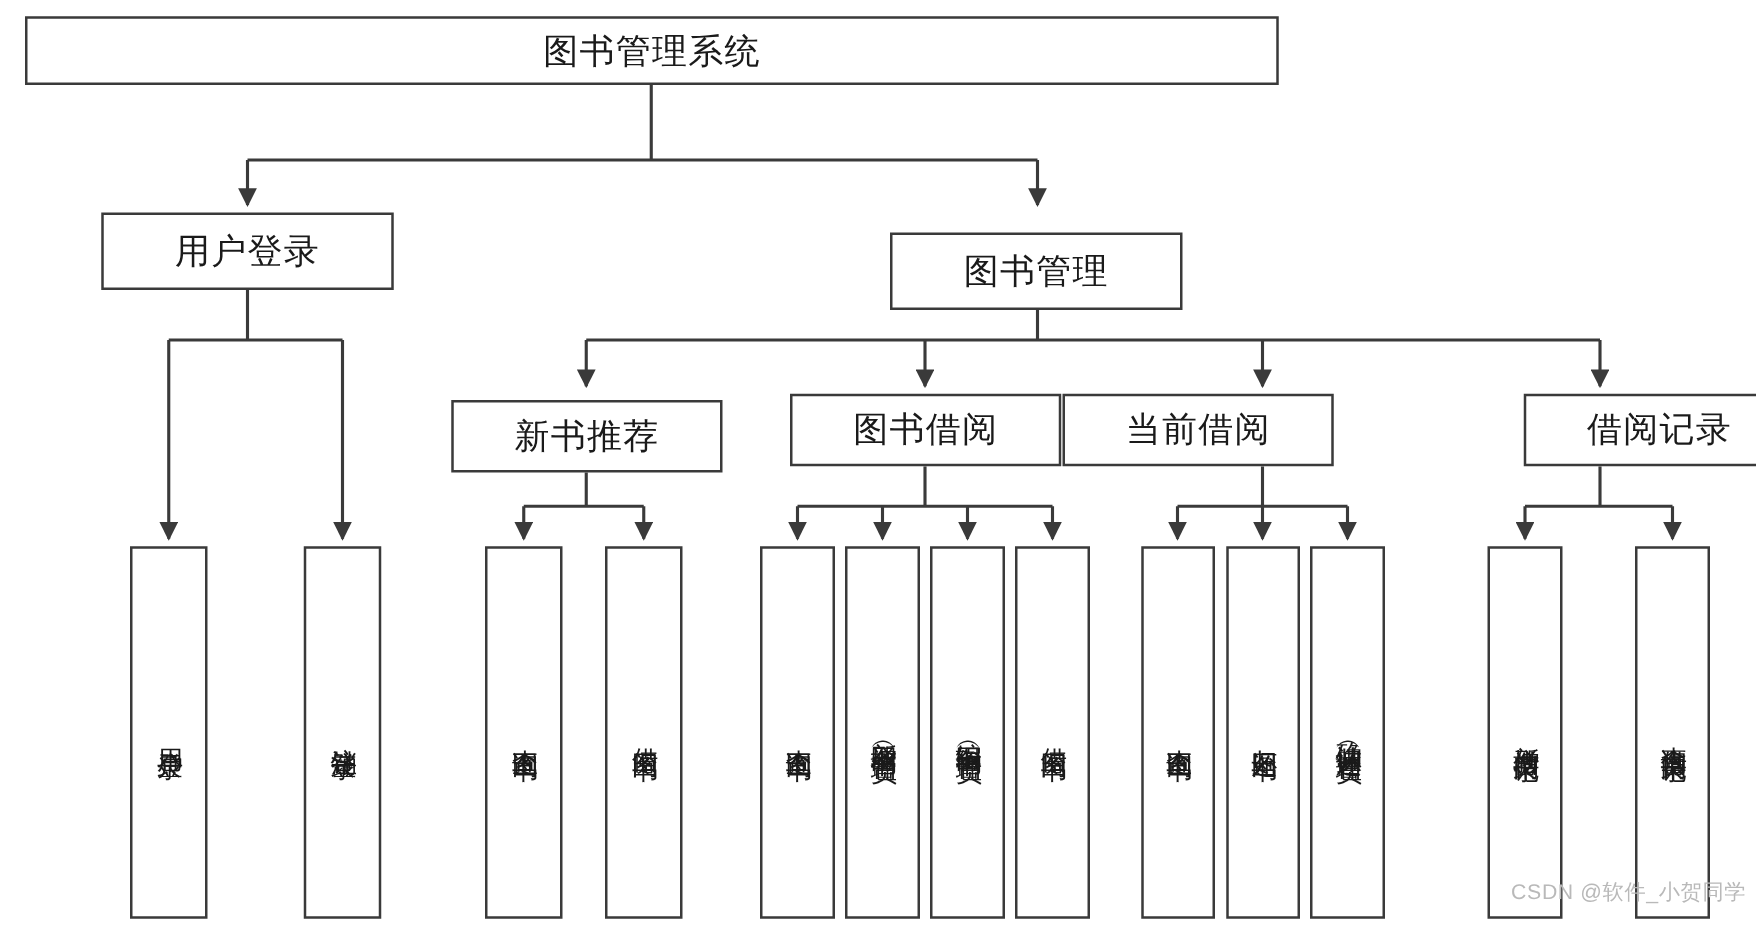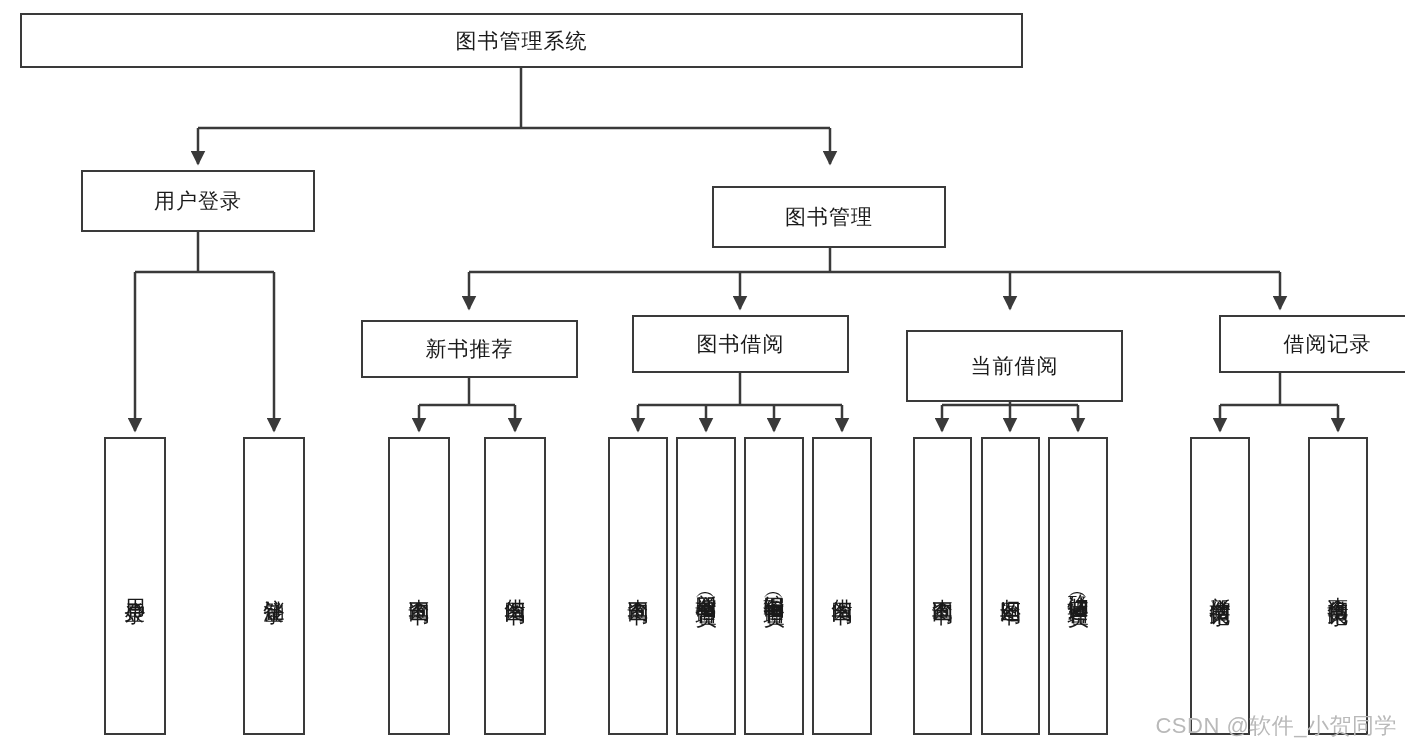--- a/index.html
+++ b/index.html
@@ -30,42 +30,42 @@
     box-sizing: border-box;
     background: #ffffff;
     border: 2px solid #3a3a3a;
     display: flex;
     align-items: center;
     justify-content: center;
     color: #1a1a1a;
     z-index: 2;
   }
   .node.horiz {
-    font-size: 21px;
+    font-size: 28px;
     letter-spacing: 1px;
   }
   .node.leaf {
     font-size: 21px;
   }
   .node .vlabel {
     writing-mode: vertical-rl;
     text-orientation: upright;
     letter-spacing: 2px;
     line-height: 1.05;
     white-space: nowrap;
     text-align: center;
   }
   .node .hlabel {
     white-space: nowrap;
   }
   #watermark {
     position: absolute;
     right: 8px;
-    bottom: 6px;
-    font-size: 22px;
+    bottom: 22px;
+    font-size: 17px;
     color: #b9b9b9;
     letter-spacing: 0.5px;
     z-index: 5;
     white-space: nowrap;
   }
 </style>
 </head>
 <body>
 
 <div id="canvas">
@@ -132,21 +132,21 @@
         <span class="hlabel">图书管理</span>
       </div>
     </div>
   <div id="level3-layer">
       <div class="node horiz" style="left: 361px; top: 320px; width: 217px; height: 58px;">
         <span class="hlabel">新书推荐</span>
       </div>
       <div class="node horiz" style="left: 632px; top: 315px; width: 217px; height: 58px; text-align: center;">
         <span class="hlabel">图书借阅</span>
       </div>
-      <div class="node horiz" style="left: 906px; top: 315px; width: 217px; height: 72px; margin-top: 15px;">
+      <div class="node horiz" style="left: 850px; top: 315px; width: 217px; height: 58px;">
         <span class="hlabel">当前借阅</span>
       </div>
       <div class="node horiz" style="left: 1171px; top: 315px; width: 217px; height: 58px; margin-left: 48px;">
         <span class="hlabel">借阅记录</span>
       </div>
     </div>
   <div id="leaf-layer">
       <div class="node leaf" style="left: 104px; top: 437px; width: 62px; height: 298px;">
         <span class="vlabel">用户登录</span>
       </div>

